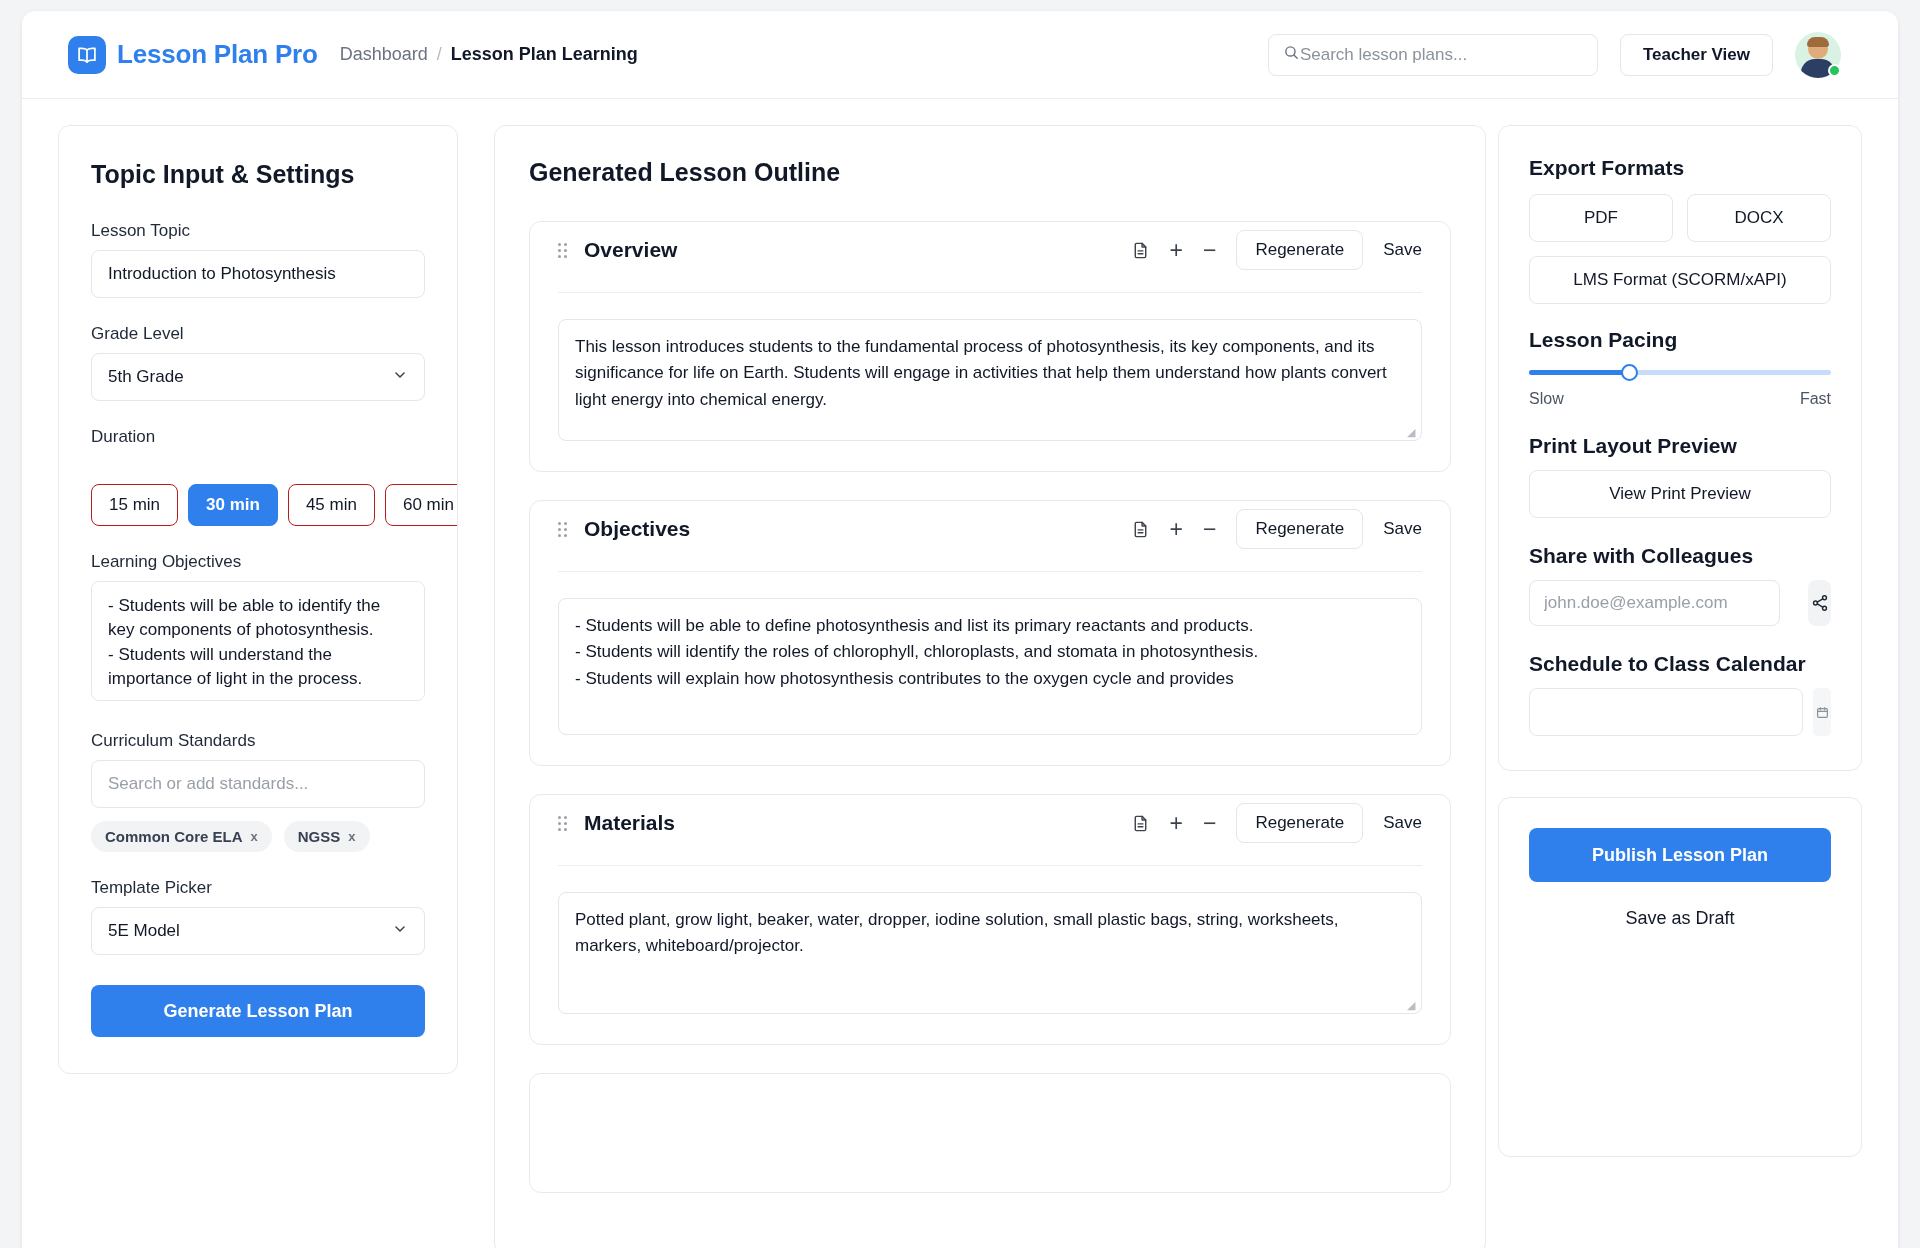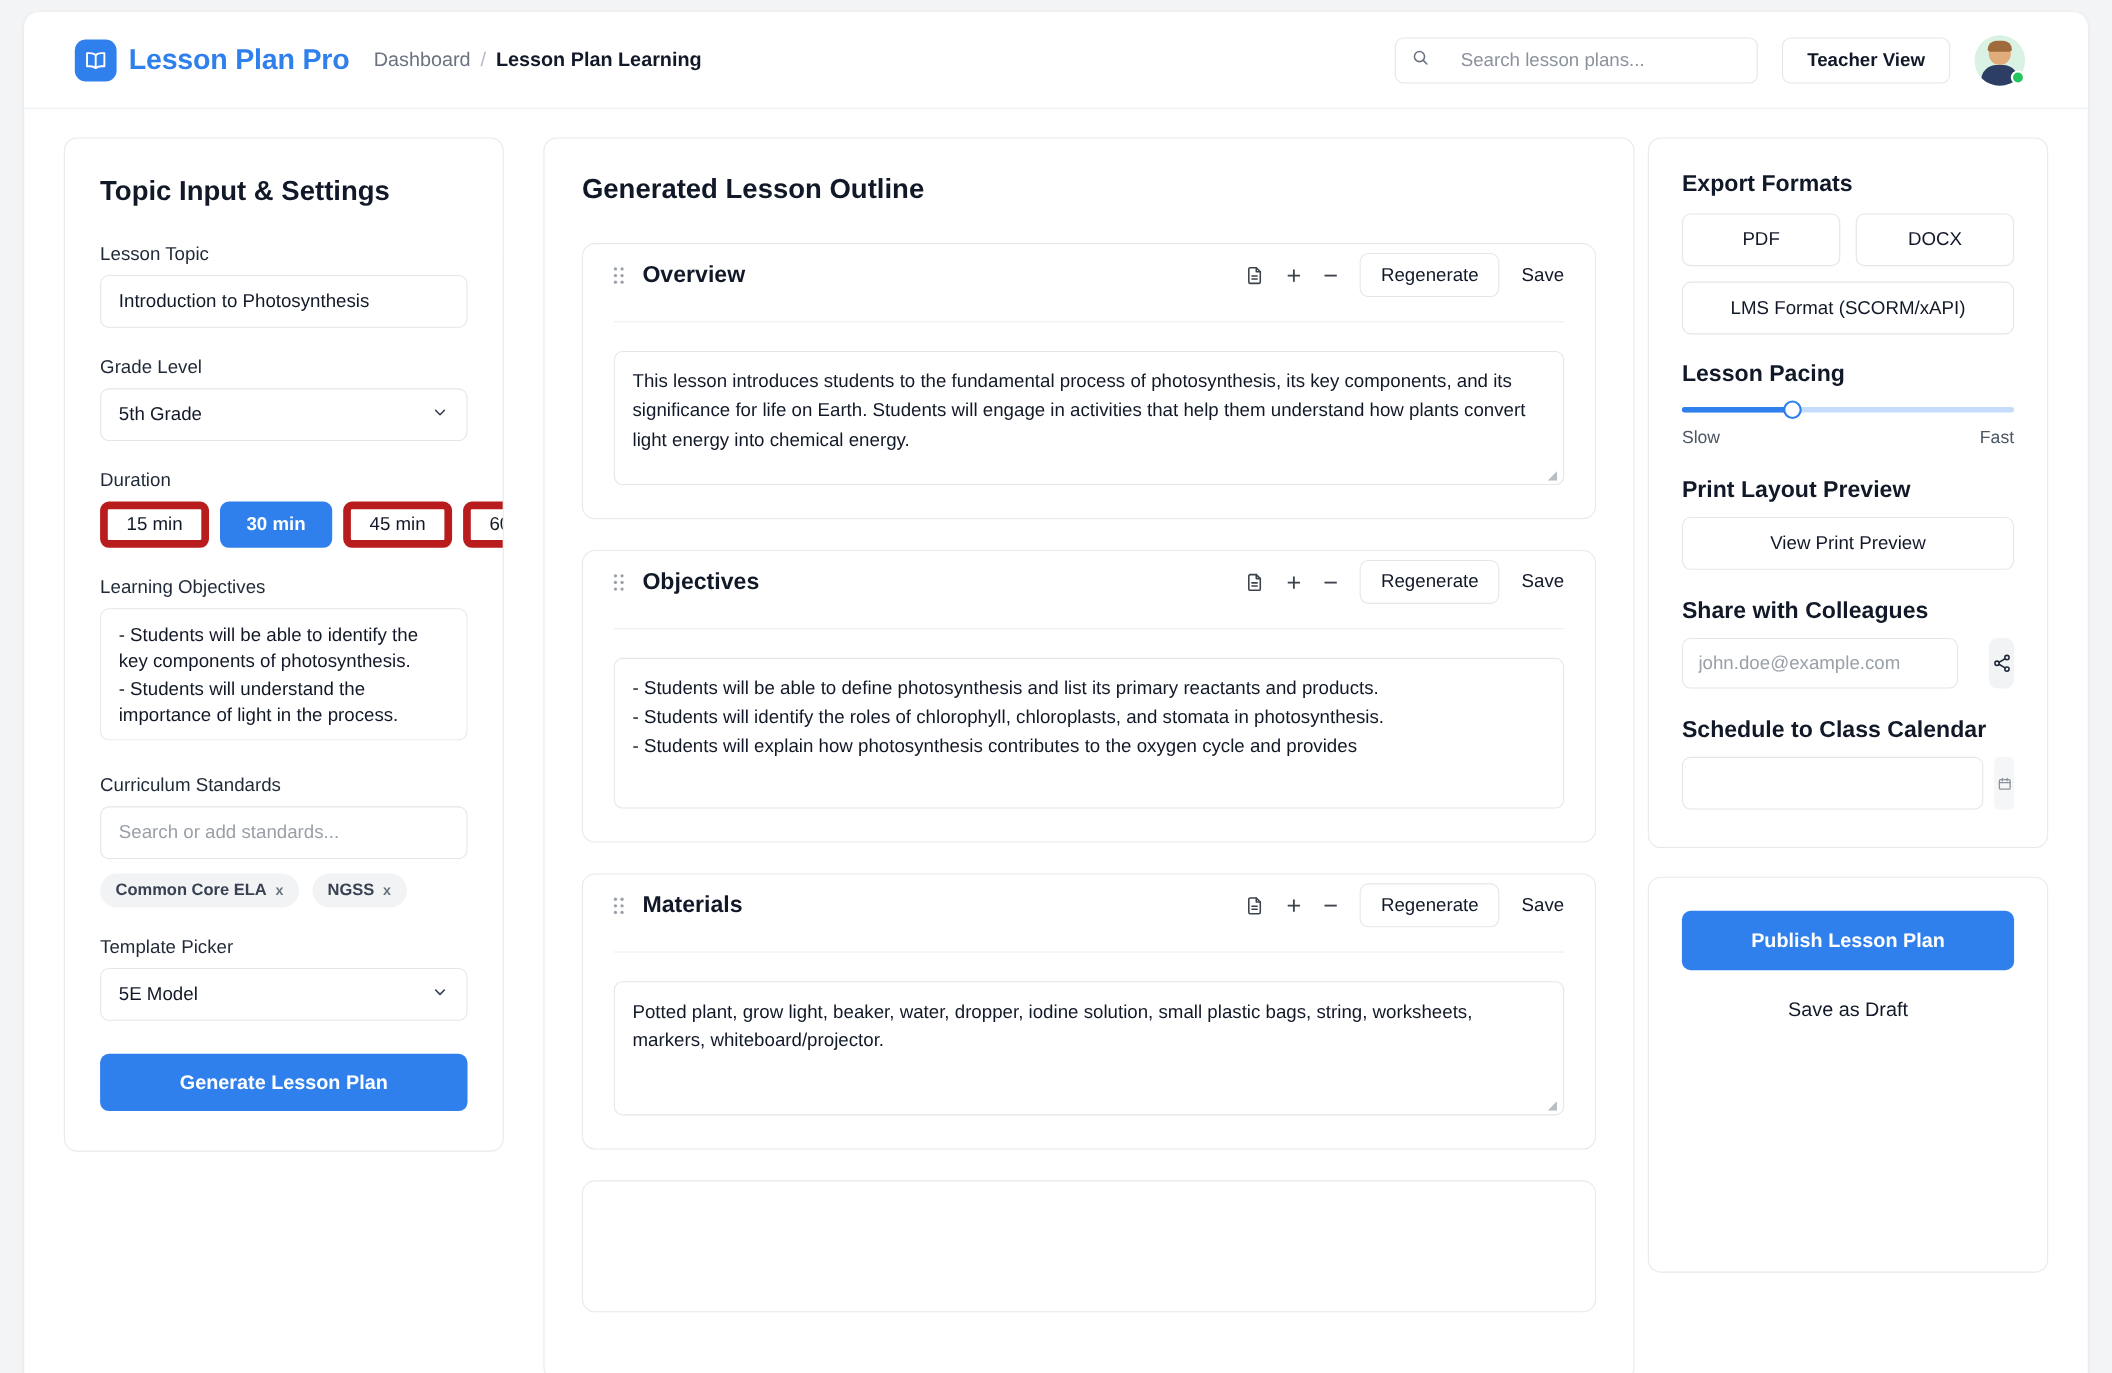--- a/index.html
+++ b/index.html
@@ -37,21 +37,21 @@
     font-size: 26px; font-weight: bold; color: #2f80ed; letter-spacing: -.2px;
   }
   .breadcrumb { display: flex; align-items: center; gap: 9px; margin-left: 22px; font-size: 18px; }
   .crumb-muted { color: #6b7280; }
   .crumb-sep { color: #b6bcc5; }
   .crumb-active { color: #111827; font-weight: bold; }
   .header-right { margin-left: auto; display: flex; align-items: center; gap: 22px; }
   .search-box {
     width: 330px; height: 42px;
     border: 1px solid #e3e6ea; border-radius: 8px;
-    display: flex; align-items: center; gap: 28px;
+    display: flex; align-items: center; gap: 0;
     padding: 0 14px; background: #fff;
   }
   .search-box .ph { color: #8b929c; font-size: 17px; }
   .teacher-btn {
     height: 42px; padding: 0 22px;
     border: 1px solid #e3e6ea; border-radius: 8px;
     background: #fff; font-size: 17px; color: #111827;
     font-weight: bold; display: flex; align-items: center;
     font-family: "Liberation Sans", sans-serif;
   }
@@ -96,24 +96,24 @@
   .text-input::placeholder { color: #9aa0a8; }
   .select-input {
     width: 100%; height: 48px; border: 1px solid #e3e6ea; border-radius: 8px;
     padding: 0 16px; font-size: 17px; color: #111827; background: #fff;
     display: flex; align-items: center;
   }
   .select-input .caret { margin-left: auto; }
   .field-gap { height: 26px; }
   .dur-row { display: flex; gap: 10px; flex-wrap: nowrap; }
   .dur-btn {
-    height: 42px; padding: 0 17px; border: 7px solid #b91c1c;
+    height: 42px; padding: 0 17px; border: 1px solid #b91c1c;
     border-radius: 8px; background: #fff; color: #111827; font-size: 17px;
     display: flex; align-items: center; white-space: nowrap;
-    font-family: "Liberation Sans", sans-serif; flex: none;
+    font-family: "Liberation Sans", sans-serif; flex: none; margin-top: 28px;
   }
   .dur-btn.active { background: #2f80ed; border-color: #2f80ed; color: #fff; font-weight: bold; }
   .ta-obj {
     width: 100%; height: 120px; border: 1px solid #e3e6ea; border-radius: 8px;
     padding: 12px 16px; font-size: 17px; color: #111827; line-height: 1.43;
     resize: none; font-family: "Liberation Sans", sans-serif; background: #fff;
   }
   .chips { display: flex; gap: 12px; margin-top: 13px; font-weight: bold; }
   .chip {
     background: #f2f3f5; border-radius: 999px; padding: 7px 14px;

